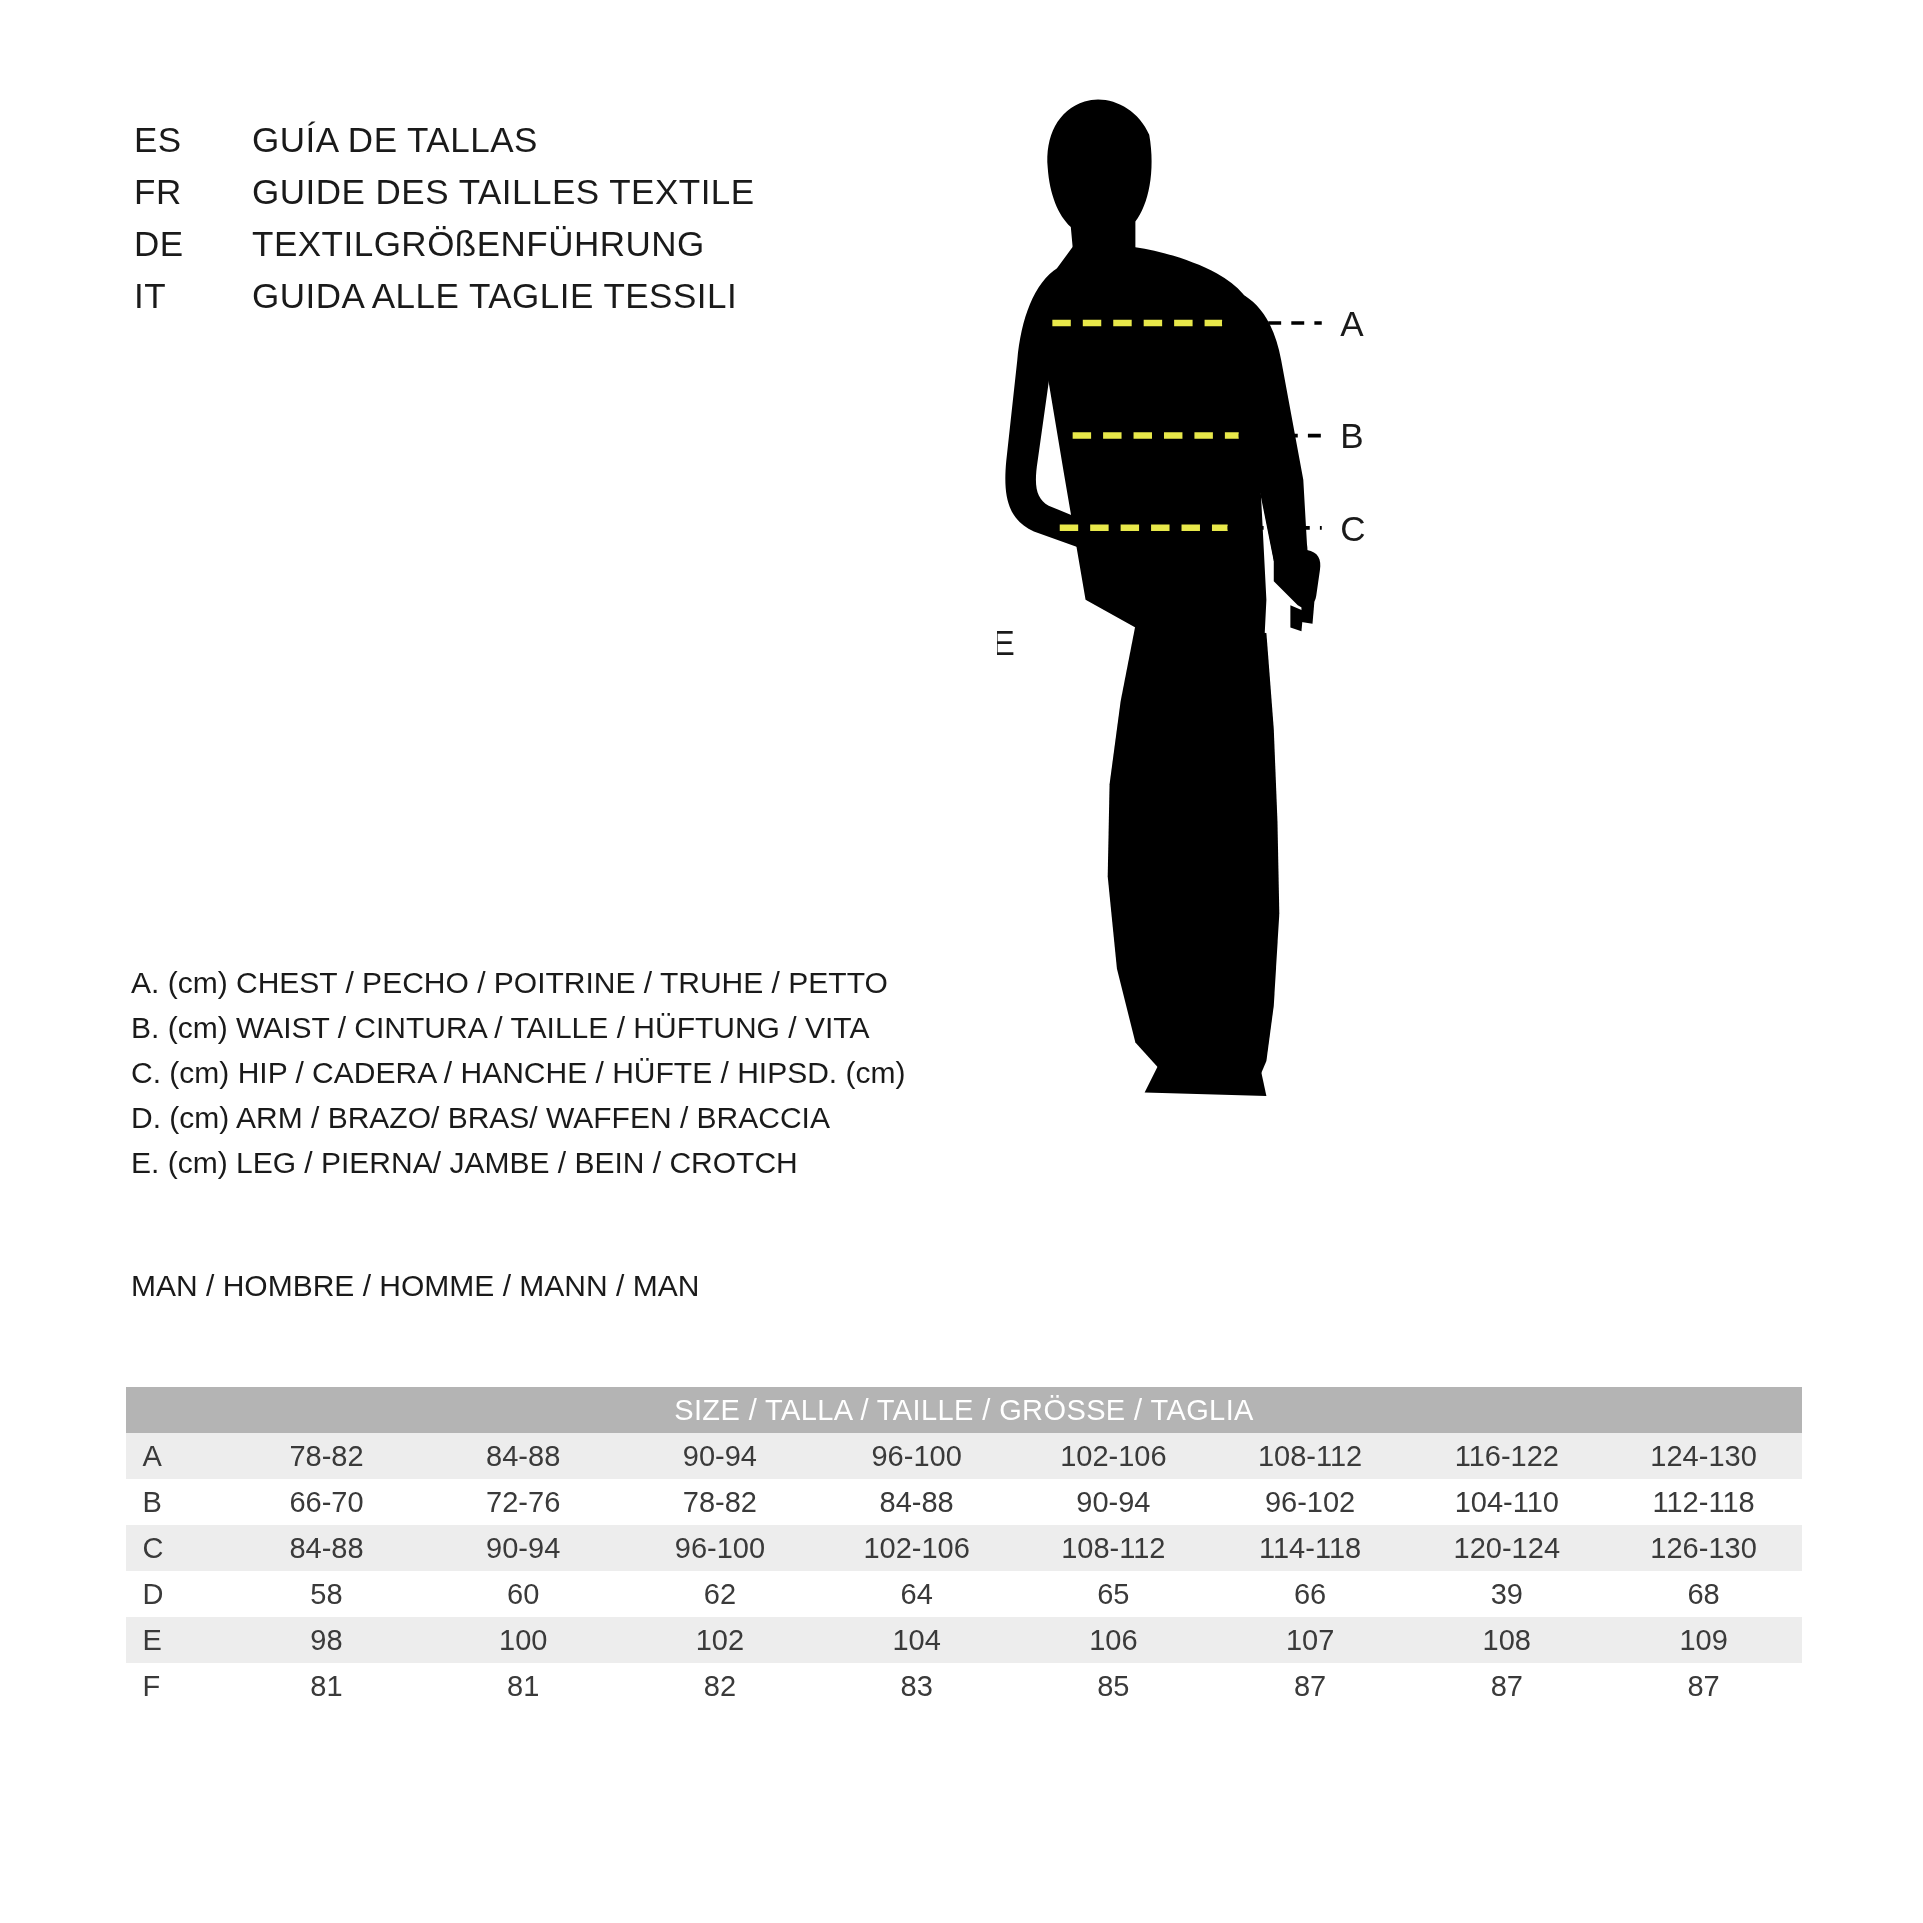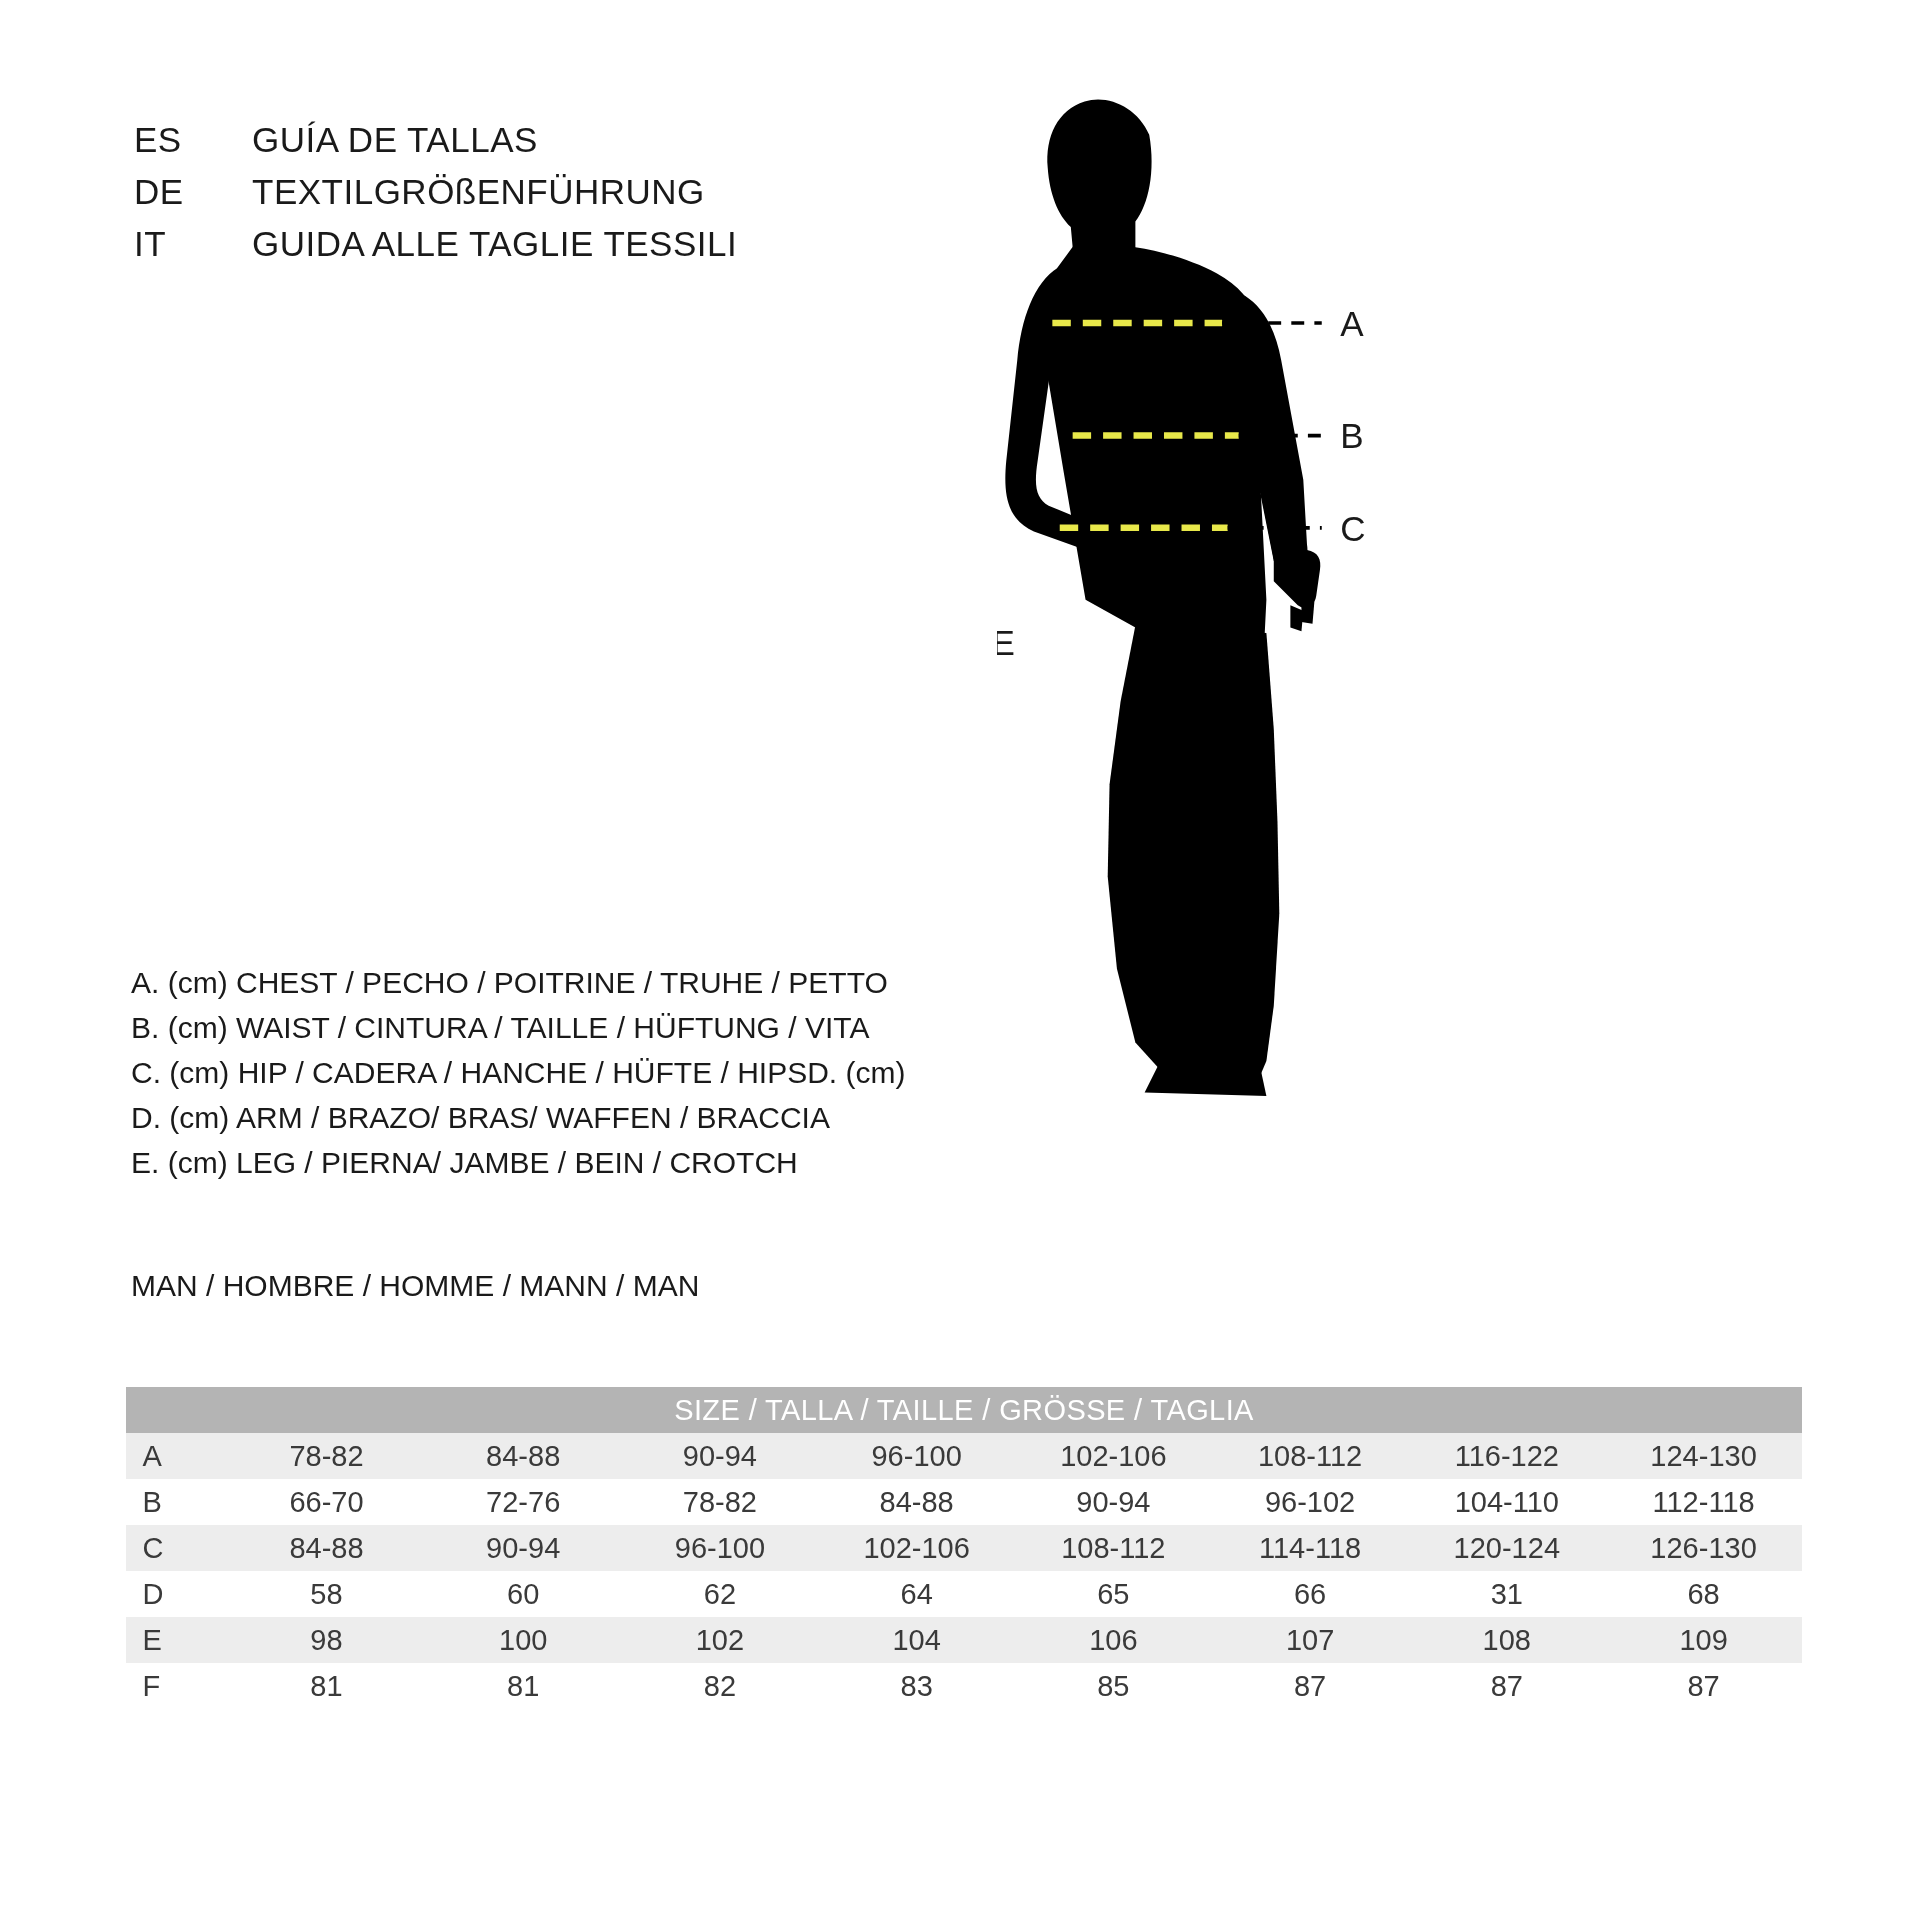--- a/index.html
+++ b/index.html
@@ -123,20 +123,24 @@
     width: 188px;
   }
 </style>
 </head>
 <body>
 
 <div id="title-block">
   <div class="title-row">
     <span class="title-lang">ES</span>
     <span class="title-text">GUÍA DE TALLAS</span>
+  </div>
+  <div class="title-row">
+    <span class="title-lang">FR</span>
+    <span class="title-text">GUIDE DES TAILLES TEXTILE</span>
   </div>
   <div class="title-row">
     <span class="title-lang">DE</span>
     <span class="title-text">TEXTILGRÖßENFÜHRUNG</span>
   </div>
   <div class="title-row">
     <span class="title-lang">IT</span>
     <span class="title-text">GUIDA ALLE TAGLIE TESSILI</span>
   </div>
 </div>
@@ -280,21 +284,21 @@
     </tr>
 
     <tr class="row-plain">
       <td class="col-key">D</td>
       <td class="col-val">58</td>
       <td class="col-val">60</td>
       <td class="col-val">62</td>
       <td class="col-val">64</td>
       <td class="col-val">65</td>
       <td class="col-val">66</td>
-      <td class="col-val">31</td>
+      <td class="col-val">39</td>
       <td class="col-val">68</td>
     </tr>
 
     <tr class="row-alt">
       <td class="col-key">E</td>
       <td class="col-val">98</td>
       <td class="col-val">100</td>
       <td class="col-val">102</td>
       <td class="col-val">104</td>
       <td class="col-val">106</td>

